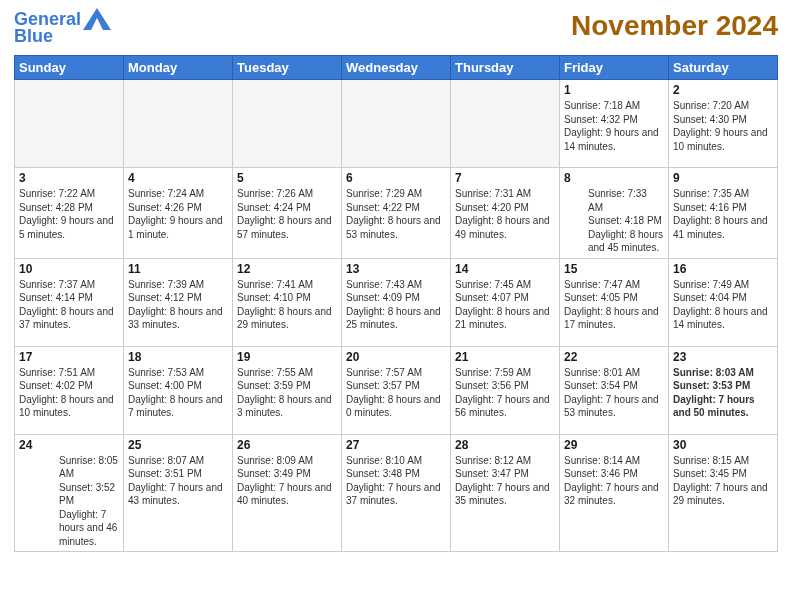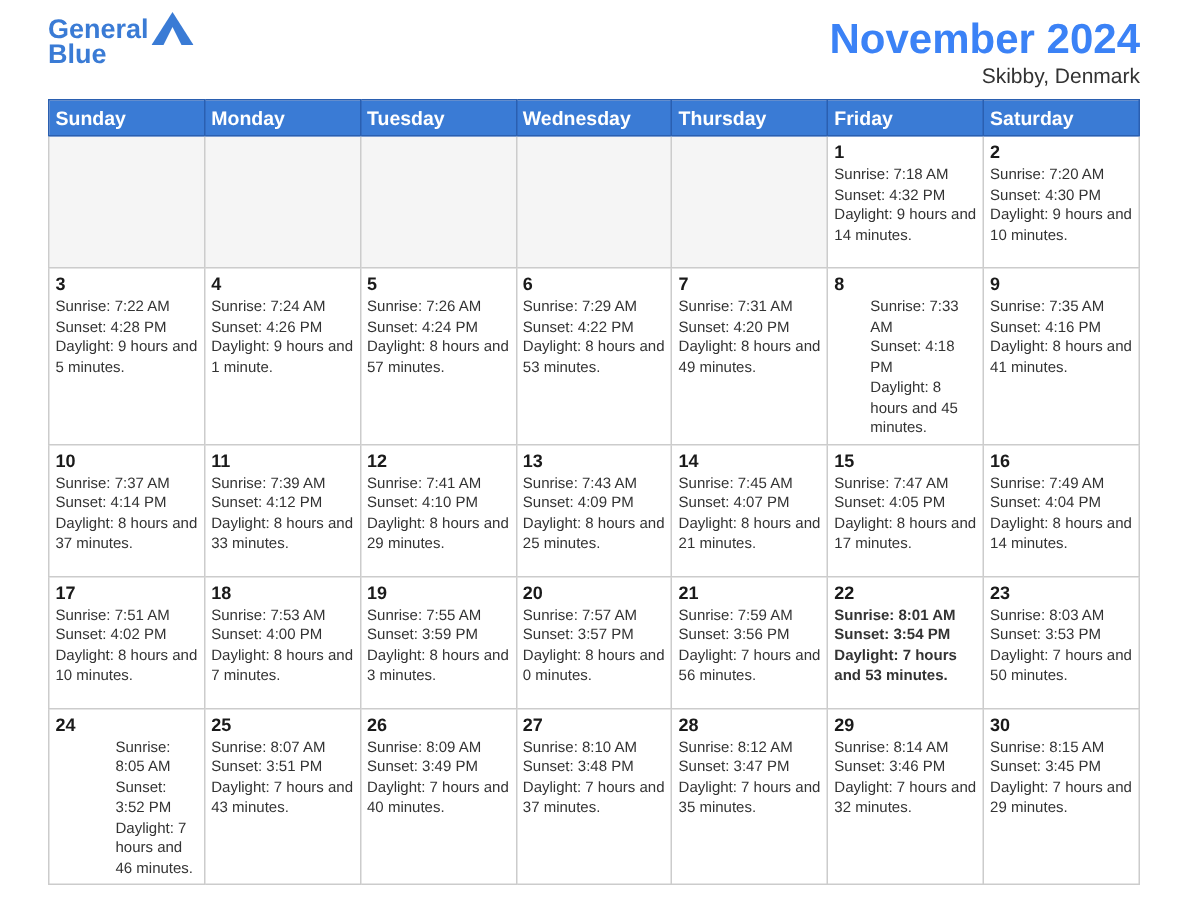--- a/index.html
+++ b/index.html
@@ -6,21 +6,21 @@
     body {
       font-family: Arial, sans-serif;
       background: #fff;
       width: 792px;
       height: 612px;
       overflow: hidden;
     }
     .page {
       width: 792px;
       height: 612px;
-      padding: 10px 32px;
+      padding: 10px 14px;
     }
     .header {
       display: flex;
       justify-content: space-between;
       align-items: flex-start;
       margin-bottom: 8px;
     }
     .logo {
       display: flex;
       flex-direction: column;
@@ -30,21 +30,21 @@
       font-size: 18px;
       font-weight: bold;
       color: #1a1a1a;
       line-height: 1.1;
     }
     .logo-text span { color: #3a7bd5; }
     .title-area { text-align: right; }
     .month-title {
       font-size: 28px;
       font-weight: bold;
-      color: #3b82f6;
+      color: #a16207;
     }
     .location {
       font-size: 14px;
       color: #333;
     }
     .calendar {
       width: 100%;
       border-collapse: collapse;
       table-layout: fixed;
     }
@@ -95,21 +95,20 @@
           <polygon points="0,22 14,0 28,22" fill="#3a7bd5"></polygon>
           <polygon points="8,22 14,10 20,22" fill="#fff"></polygon>
         </svg>
       </div>
       <div style="font-size:18px;font-weight:bold;color:#1a1a1a;margin-top:-4px;">
         <span style="color:#3a7bd5;">Blue</span>
       </div>
     </div>
     <div class="title-area">
       <div class="month-title">November 2024</div>
-      <div class="location">Skibby, Denmark</div>
     </div>
   </div>
 
   <table class="calendar">
     <thead>
       <tr id="header-row">
           <th>Sunday</th>
           <th>Monday</th>
           <th>Tuesday</th>
           <th>Wednesday</th>
@@ -252,27 +251,27 @@
 Daylight: 8 hours and 0 minutes.</div>
           </td>
           <td>
             <div class="day-number">21</div>
             <div class="day-info" style="white-space: pre-line;">Sunrise: 7:59 AM
 Sunset: 3:56 PM
 Daylight: 7 hours and 56 minutes.</div>
           </td>
           <td>
             <div class="day-number">22</div>
-            <div class="day-info" style="white-space: pre-line; font-weight: bold;">Sunrise: 8:01 AM
+            <div class="day-info" style="white-space: pre-line;">Sunrise: 8:01 AM
 Sunset: 3:54 PM
 Daylight: 7 hours and 53 minutes.</div>
           </td>
           <td>
             <div class="day-number">23</div>
-            <div class="day-info" style="white-space: pre-line;">Sunrise: 8:03 AM
+            <div class="day-info" style="white-space: pre-line; font-weight: bold;">Sunrise: 8:03 AM
 Sunset: 3:53 PM
 Daylight: 7 hours and 50 minutes.</div>
           </td>
         </tr>
         <tr>
           <td>
             <div class="day-number">24</div>
             <div class="day-info" style="white-space: pre-line; margin-left: 40px;">Sunrise: 8:05 AM
 Sunset: 3:52 PM
 Daylight: 7 hours and 46 minutes.</div>

